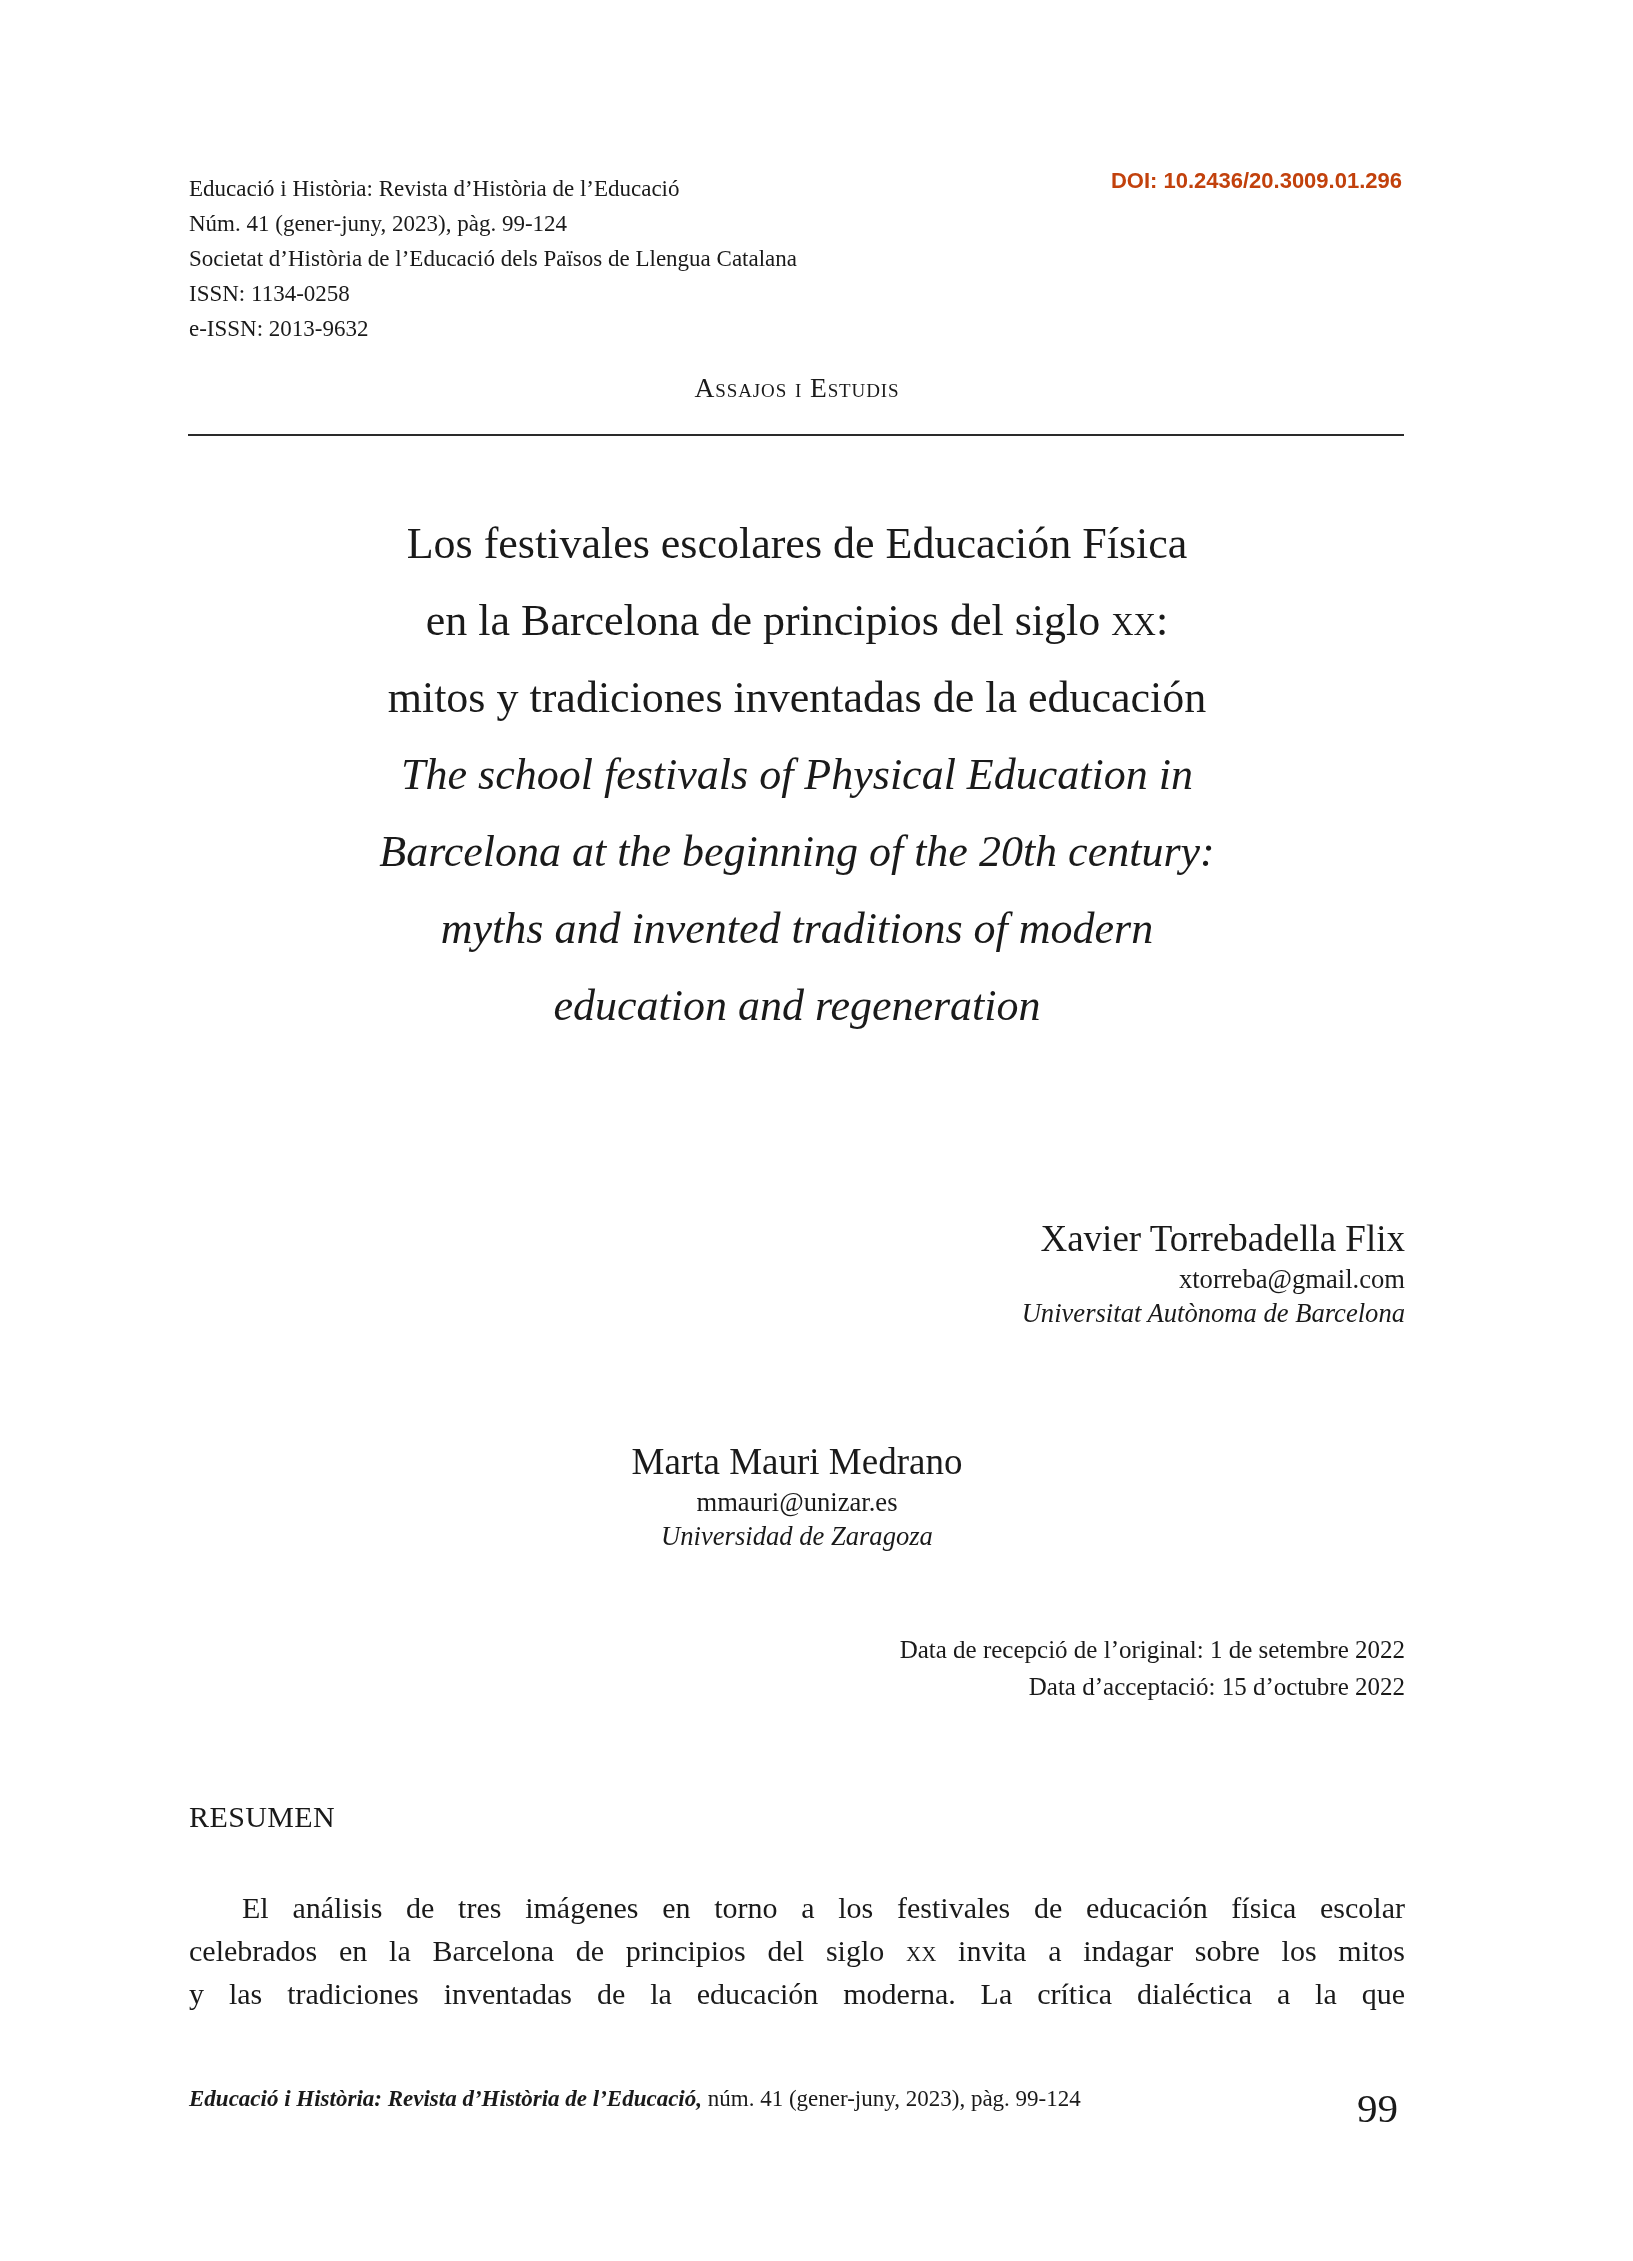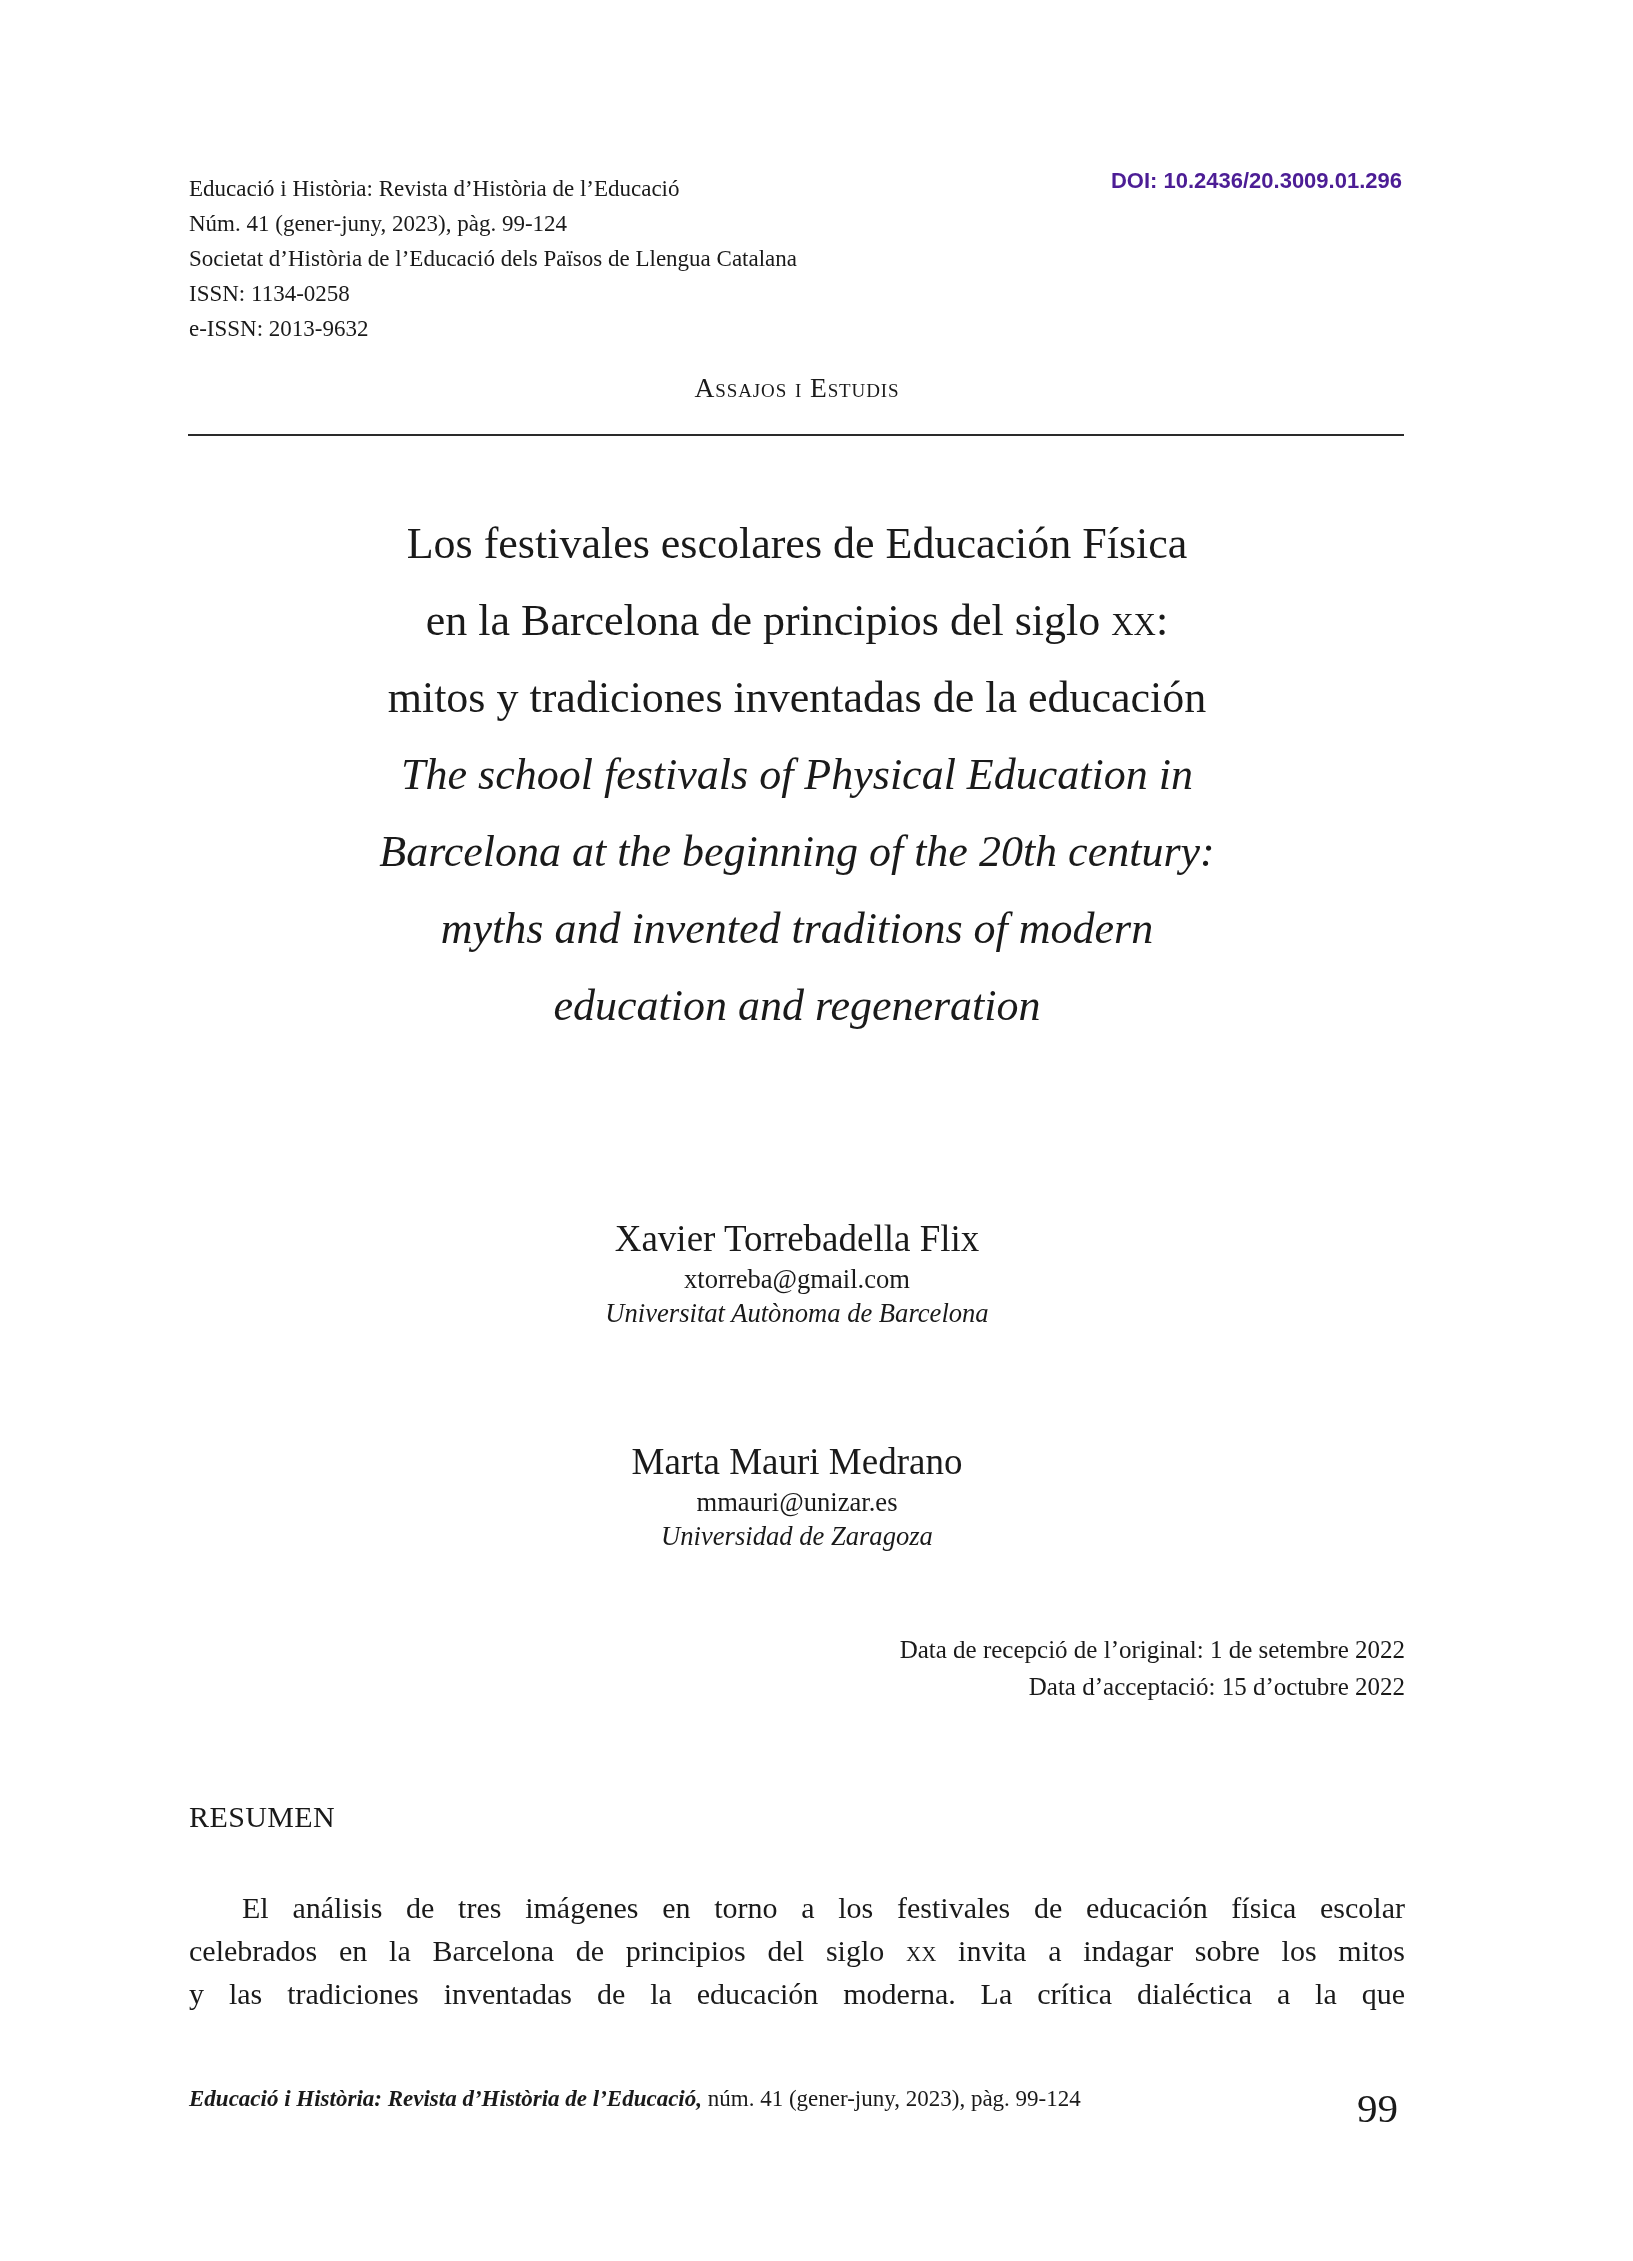--- a/index.html
+++ b/index.html
@@ -27,21 +27,21 @@
     }
     .journal-meta .line { display: block; white-space: nowrap; }
     .journal-meta .italic { }
 
     .doi {
       right: 231px;
       top: 168px;
       font-family: "Liberation Sans", "DejaVu Sans", sans-serif;
       font-weight: bold;
       font-size: 22px;
-      color: #4c1d95;
+      color: #c2410c;
       white-space: nowrap;
       text-align: center;
     }
 
     .section-label {
       left: 189px;
       width: 1216px;
       top: 372px;
       text-align: center;
       font-size: 27.5px;
@@ -74,21 +74,21 @@
 
     
     .author {
       left: 189px;
       width: 1216px;
       text-align: center;
     }
     .author .name { font-size: 37px; line-height: 46px; display: block; }
     .author .email { font-size: 26.6px; line-height: 34px; display: block; }
     .author .affil { font-size: 26.6px; line-height: 35px; display: block; font-style: italic; }
-    .author-1 { top: 1216px; }
+    .author-1 { top: 1216px; text-align: right; }
     .author-2 { top: 1439px; }
 
     
     .dates {
       left: 189px;
       width: 1216px;
       top: 1631px;
       text-align: right;
       font-size: 25px;
       line-height: 37px;

